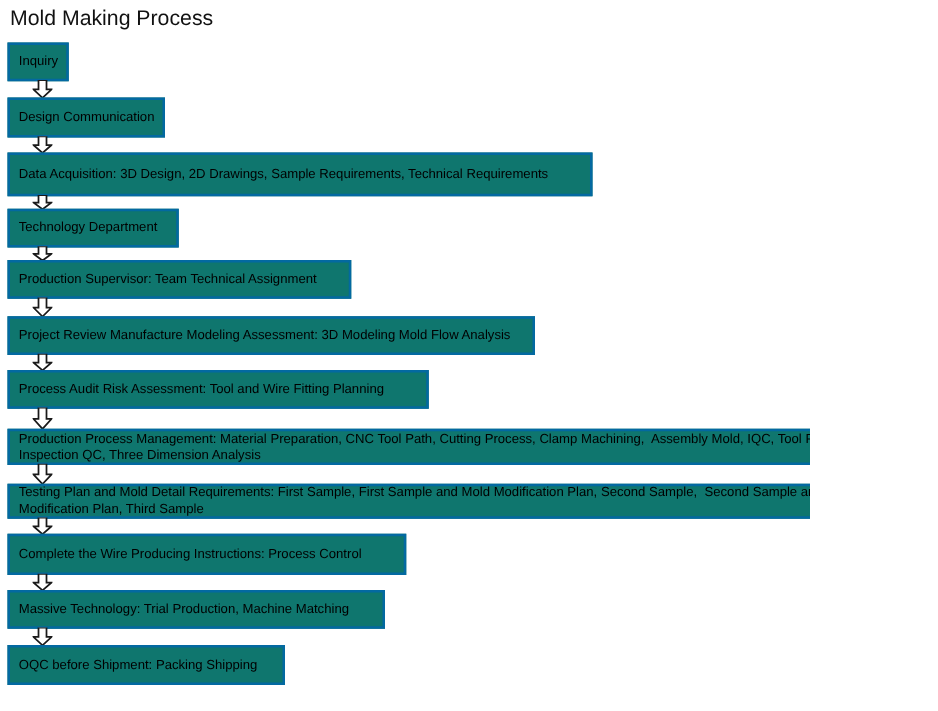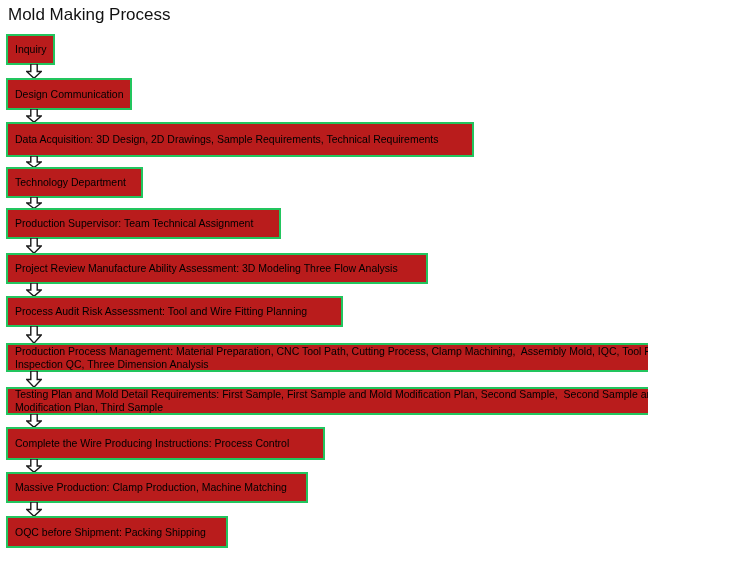--- a/index.html
+++ b/index.html
@@ -21,22 +21,22 @@
     left: 8px;
     top: 5px;
     font-size: 17px;
     font-weight: 400;
     color: #111111;
     white-space: nowrap;
   }
   .box {
     position: absolute;
     box-sizing: border-box;
-    border: 2px solid #22c55e;
-    background: #b91c1c;
+    border: 2px solid #0369a1;
+    background: #0f766e;
     display: flex;
     align-items: center;
   }
   .box .lbl {
     display: block;
     padding: 0 6px 0 7px;
     font-size: 10.5px;
     line-height: 13px;
     color: #000000;
     white-space: pre-wrap;
@@ -103,21 +103,21 @@
     <span class="lbl">Production Supervisor: Team Technical Assignment</span>
   </div>
 
   <div class="arrow" style="top:238px;height:16px">
     <svg viewBox="0 0 16 15" preserveAspectRatio="none">
         <polygon points="4.8,0 11.2,0 11.2,7.5 15.3,7.5 8,14.3 0.7,7.5 4.8,7.5" fill="#ffffff" stroke="#1a1a1a" stroke-width="1.4" vector-effect="non-scaling-stroke"></polygon>
       </svg>
   </div>
 
   <div class="box" style="left:6px;top:253px;width:422px;height:31px">
-    <span class="lbl">Project Review Manufacture Ability Assessment: 3D Modeling Three Flow Analysis</span>
+    <span class="lbl">Project Review Manufacture Modeling Assessment: 3D Modeling Mold Flow Analysis</span>
   </div>
 
   <div class="arrow" style="top:283px;height:14px">
     <svg viewBox="0 0 16 15" preserveAspectRatio="none">
         <polygon points="4.8,0 11.2,0 11.2,7.5 15.3,7.5 8,14.3 0.7,7.5 4.8,7.5" fill="#ffffff" stroke="#1a1a1a" stroke-width="1.4" vector-effect="non-scaling-stroke"></polygon>
       </svg>
   </div>
 
   <div class="box" style="left:6px;top:296px;width:337px;height:31px">
     <span class="lbl">Process Audit Risk Assessment: Tool and Wire Fitting Planning</span>
@@ -153,21 +153,21 @@
     <span class="lbl">Complete the Wire Producing Instructions: Process Control</span>
   </div>
 
   <div class="arrow" style="top:459px;height:14px">
     <svg viewBox="0 0 16 15" preserveAspectRatio="none">
         <polygon points="4.8,0 11.2,0 11.2,7.5 15.3,7.5 8,14.3 0.7,7.5 4.8,7.5" fill="#ffffff" stroke="#1a1a1a" stroke-width="1.4" vector-effect="non-scaling-stroke"></polygon>
       </svg>
   </div>
 
   <div class="box" style="left:6px;top:472px;width:302px;height:31px">
-    <span class="lbl">Massive Production: Clamp Production, Machine Matching</span>
+    <span class="lbl">Massive Technology: Trial Production, Machine Matching</span>
   </div>
 
   <div class="arrow" style="top:502px;height:15px">
     <svg viewBox="0 0 16 15" preserveAspectRatio="none">
         <polygon points="4.8,0 11.2,0 11.2,7.5 15.3,7.5 8,14.3 0.7,7.5 4.8,7.5" fill="#ffffff" stroke="#1a1a1a" stroke-width="1.4" vector-effect="non-scaling-stroke"></polygon>
       </svg>
   </div>
 
   <div class="box" style="left:6px;top:516px;width:222px;height:32px">
     <span class="lbl">OQC before Shipment: Packing Shipping</span>

